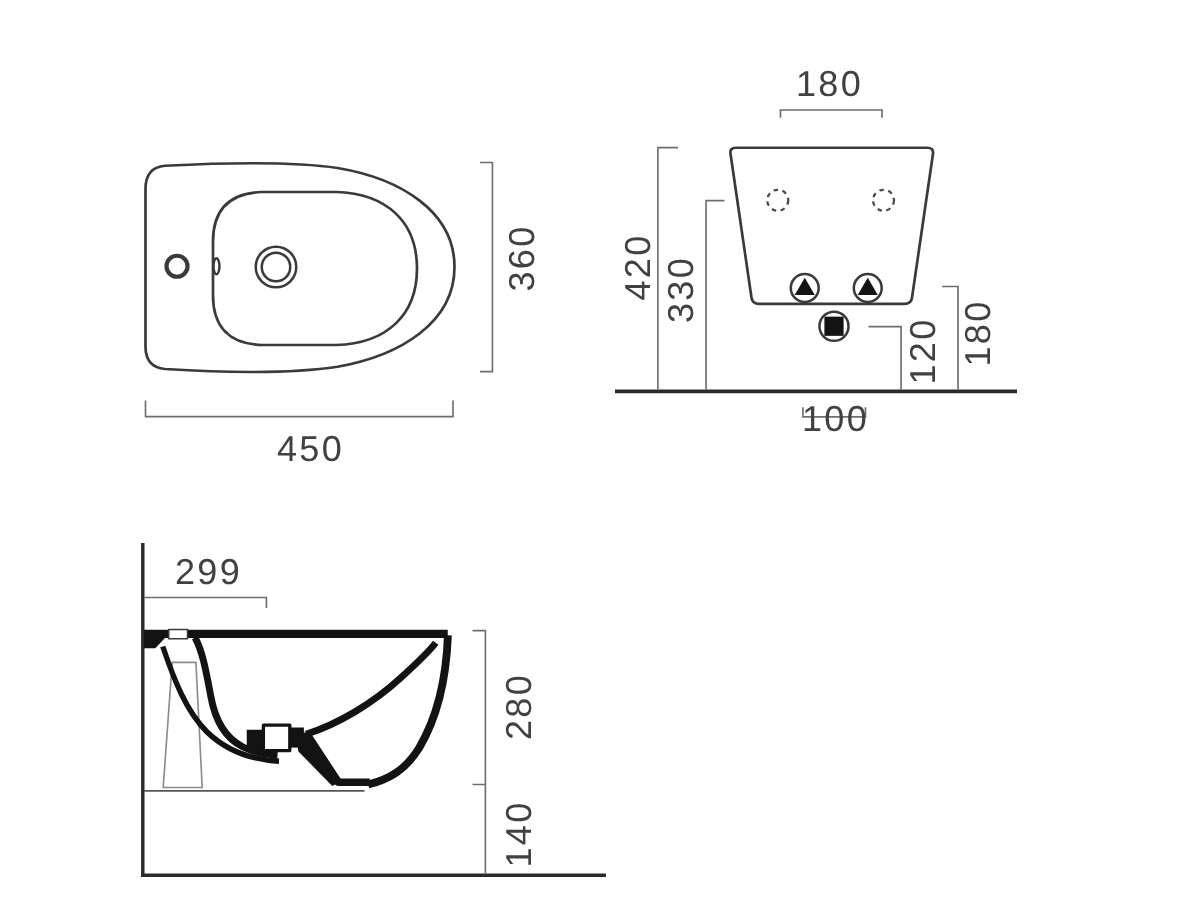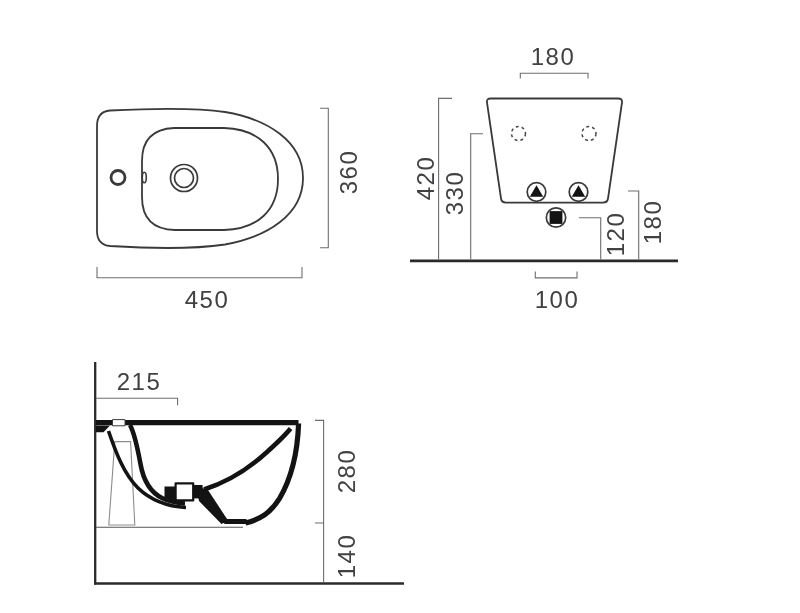--- a/index.html
+++ b/index.html
@@ -112,19 +112,19 @@
   </svg>
 
   <span class="dim" style="left:207px; top:300px;">450</span>
   <span class="dim rot" style="left:349px; top:172px;">360</span>
 
   <span class="dim" style="left:553px; top:57px;">180</span>
   <span class="dim rot" style="left:426px; top:178px;">420</span>
   <span class="dim rot" style="left:455px; top:193px;">330</span>
   <span class="dim rot" style="left:616px; top:234px;">120</span>
   <span class="dim rot" style="left:653px; top:222px;">180</span>
-  <span class="dim" style="left:557px; top:300px;">100</span>
+  <span class="dim" style="left:557px; top:280px;">100</span>
 
-  <span class="dim" style="left:139px; top:382px;">215</span>
+  <span class="dim" style="left:139px; top:382px;">299</span>
   <span class="dim rot" style="left:347px; top:471px;">280</span>
   <span class="dim rot" style="left:347px; top:556px;">140</span>
 
 </div>
 
 </body></html>

